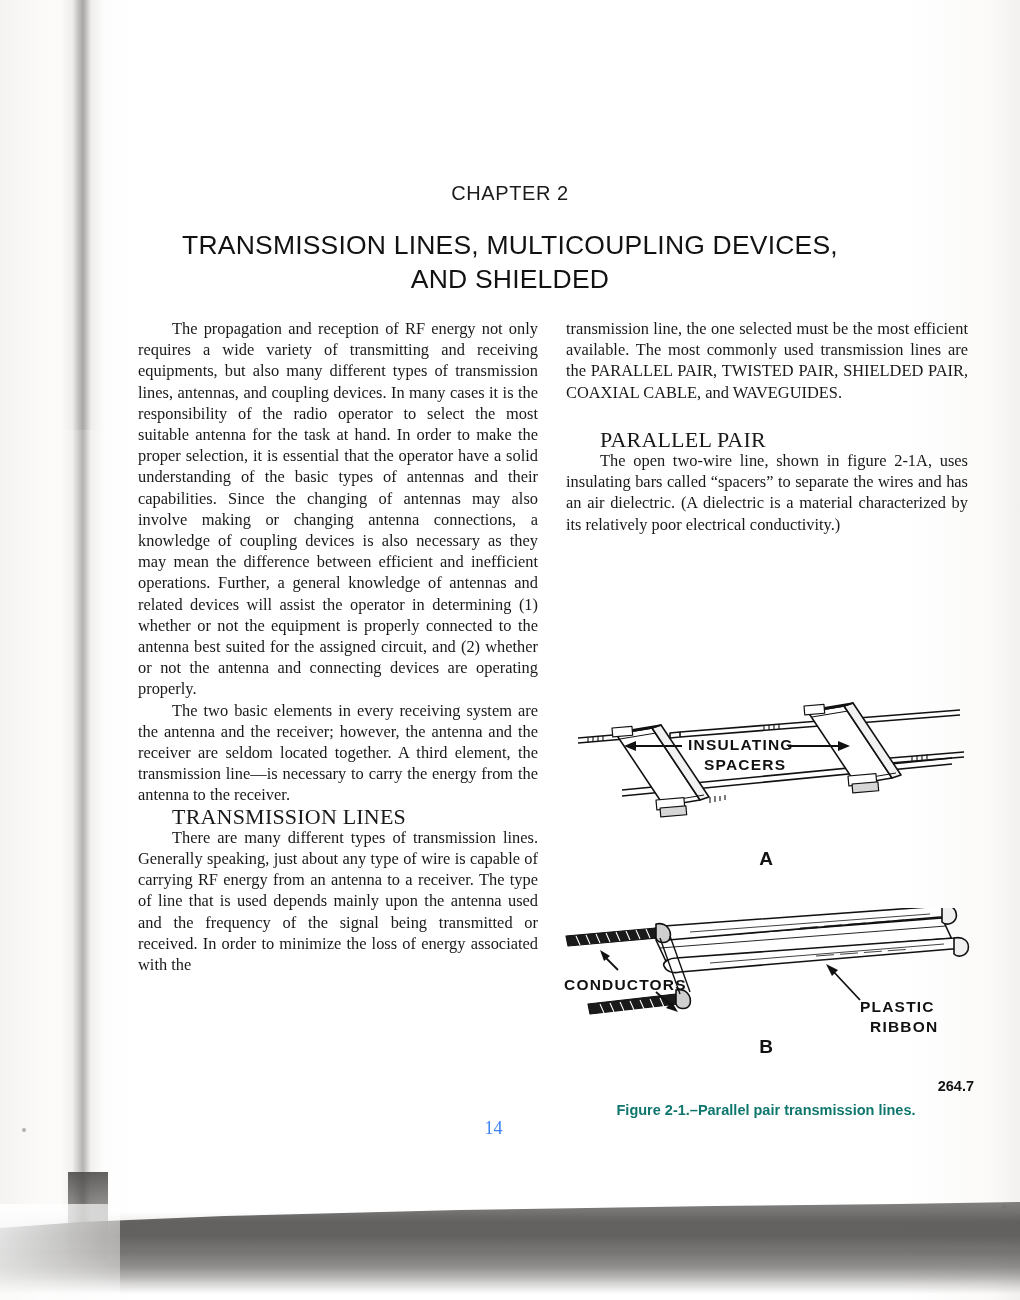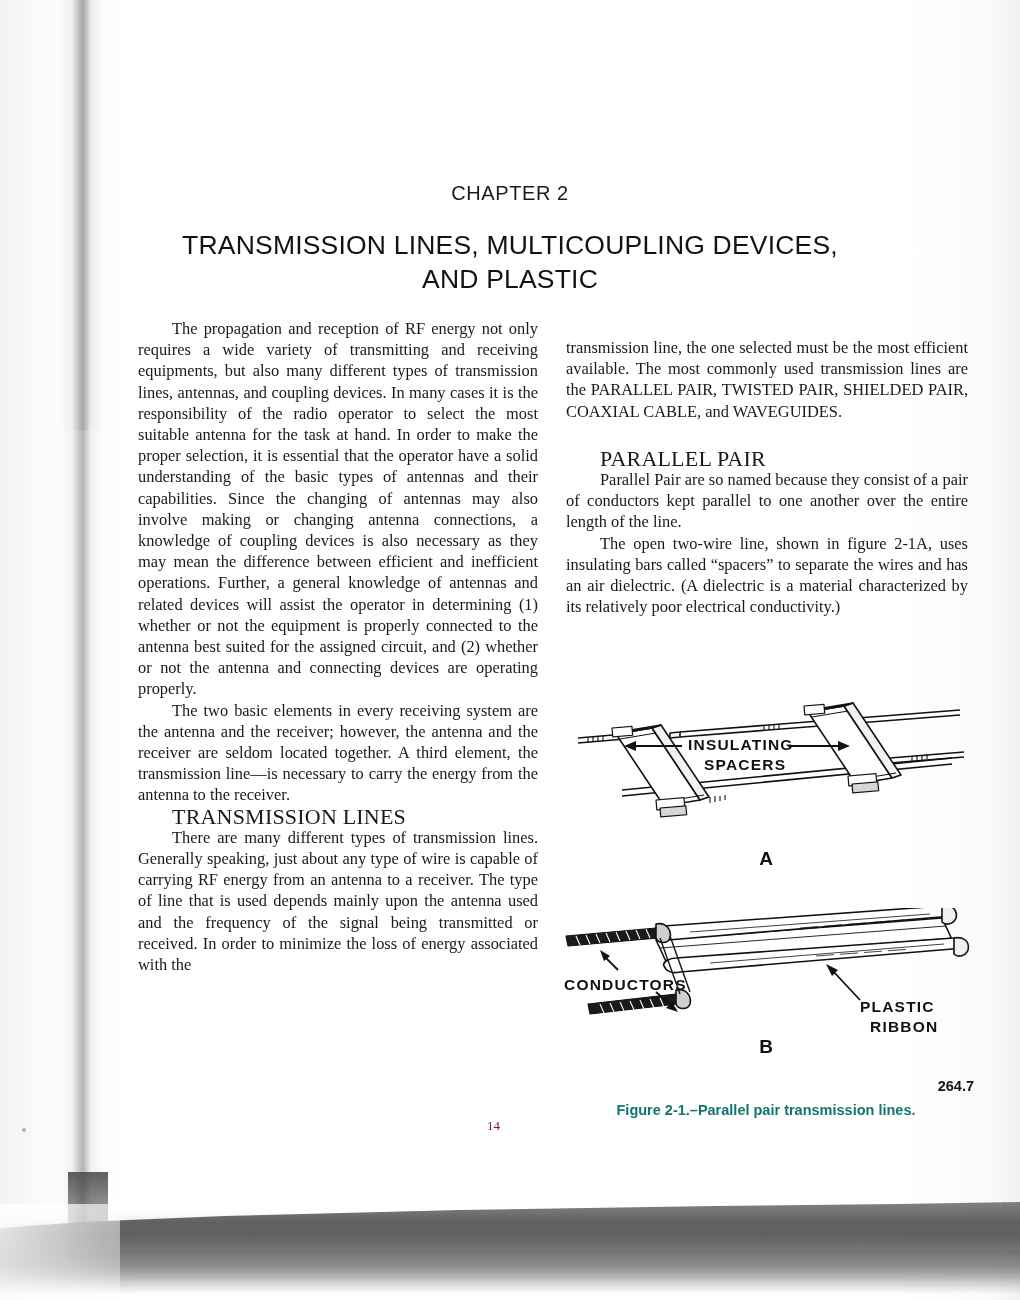--- a/index.html
+++ b/index.html
@@ -155,21 +155,21 @@
     position: absolute;
     top: 318px;
     width: 400px;
     font-size: 16.4px;
     line-height: 21.2px;
     text-align: justify;
     color: #19191a;
     font-family: "Liberation Serif", serif;
   }
   .col.left  { left: 138px; width: 400px; }
-  .col.right { left: 566px; width: 402px; top: 337px; }
+  .col.right { left: 566px; width: 402px; top: 318px; }
 
   .col p {
     margin: 0;
     text-indent: 34px;
     text-align: justify;
   }
   .col p.noindent { text-indent: 0; }
   .heading {
     font-weight: normal;
     text-indent: 0;
@@ -215,22 +215,22 @@
     font-weight: bold;
     color: #0f766e;
   }
   .page-number {
     position: absolute;
     top: 1118px;
     left: 0;
     width: 987px;
     text-align: center;
     font-family: "Liberation Serif", serif;
-    font-size: 13px;
-    color: #7f1d1d;
+    font-size: 18px;
+    color: #3b82f6;
   }
   svg text {
     font-family: "Liberation Sans", sans-serif;
     font-weight: 700;
   }
 </style>
 </head>
 <body>
 
 <div id="page">
@@ -240,34 +240,33 @@
   <div class="gutter-shadow"></div>
   <div class="right-rule2"></div>
   <div class="right-rule"></div>
 
   <div class="content">
 
     <div class="chapter-label">CHAPTER 2</div>
 
     <div class="chapter-title">
       <span class="l1">TRANSMISSION LINES, MULTICOUPLING DEVICES,</span>
-      <span class="l2">AND PLASTIC</span>
+      <span class="l2">AND SHIELDED</span>
     </div>
 
     <div class="col left">
       <p>The propagation and reception of RF energy not only requires a wide variety of transmitting and receiving equipments, but also many different types of transmission lines, antennas, and coupling devices. In many cases it is the responsibility of the radio operator to select the most suitable antenna for the task at hand. In order to make the proper selection, it is essential that the operator have a solid understanding of the basic types of antennas and their capabilities. Since the changing of antennas may also involve making or changing antenna connections, a knowledge of coupling devices is also necessary as they may mean the difference between efficient and inefficient operations. Further, a general knowledge of antennas and related devices will assist the operator in determining (1) whether or not the equipment is properly connected to the antenna best suited for the assigned circuit, and (2) whether or not the antenna and connecting devices are operating properly.</p>
       <p>The two basic elements in every receiving system are the antenna and the receiver; however, the antenna and the receiver are seldom located together. A third element, the transmission line—is necessary to carry the energy from the antenna to the receiver.</p>
       <p class="heading">TRANSMISSION LINES</p>
       <p>There are many different types of transmission lines. Generally speaking, just about any type of wire is capable of carrying RF energy from an antenna to a receiver. The type of line that is used depends mainly upon the antenna used and the frequency of the signal being transmitted or received. In order to minimize the loss of energy associated with the</p>
     </div>
 
     <div class="col right">
       <p class="noindent">transmission line, the one selected must be the most efficient available. The most commonly used transmission lines are the PARALLEL PAIR, TWISTED PAIR, SHIELDED PAIR, COAXIAL CABLE, and WAVEGUIDES.</p>
       <p class="heading first">PARALLEL PAIR</p>
-      <p>Parallel Pair are so named because they consist of a pair of conductors kept parallel to one another over the entire length of the line.</p>
       <p>The open two-wire line, shown in figure 2-1A, uses insulating bars called “spacers” to separate the wires and has an air dielectric. (A dielectric is a material characterized by its relatively poor electrical conductivity.)</p>
     </div>
 
     <div class="figure">
 
       
       <svg width="412" height="148" viewBox="0 0 412 148">
         <g fill="none" stroke="#111" stroke-width="1.6" stroke-linejoin="round">
 
           <path d="M120 32 L400 10"></path>

